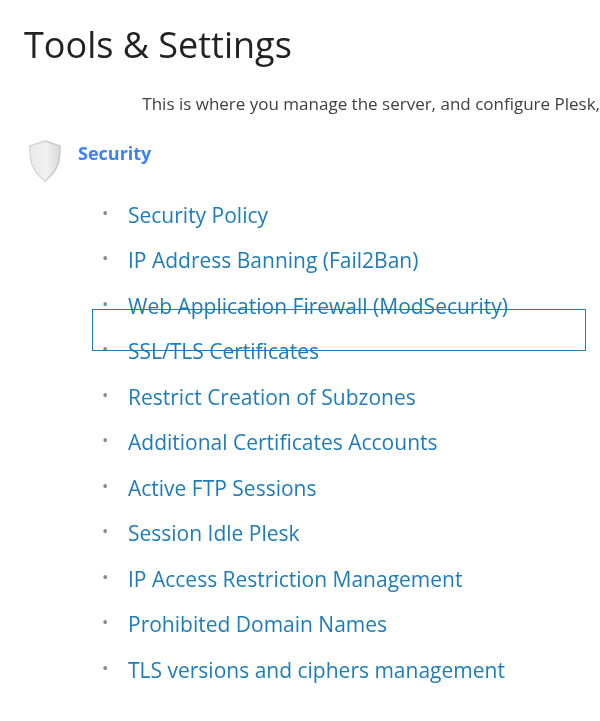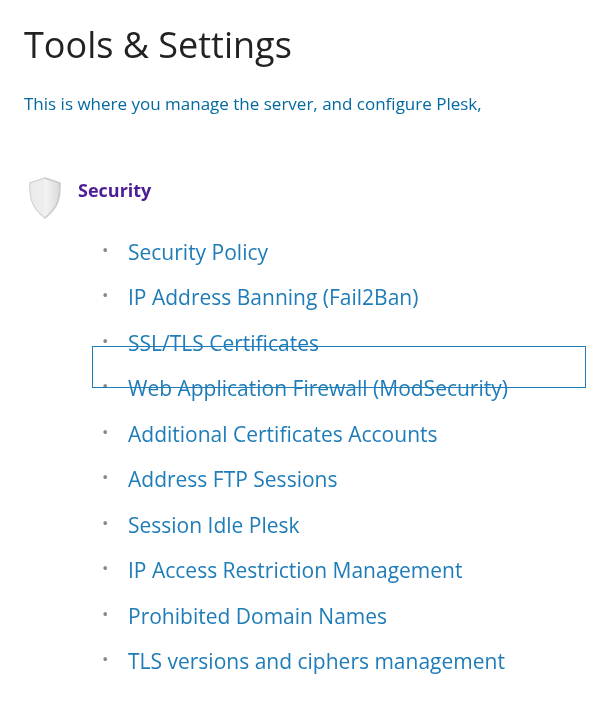--- a/index.html
+++ b/index.html
@@ -20,24 +20,25 @@
     }
     .page-title {
       font-size: 36px;
       font-weight: 400;
       color: #222222;
       letter-spacing: 0px;
       margin-bottom: 22px;
     }
     .page-description {
       font-size: 17px;
-      color: #0369a1;
-      margin-bottom: 57px;
+      color: #404040;
+      margin-bottom: 20px;
       line-height: 1.5;
       white-space: nowrap;
+      text-align: right;
     }
     .security-section {
       position: relative;
     }
     .section-header {
       display: flex;
       align-items: flex-start;
       gap: 12px;
       margin-bottom: 10px;
     }
@@ -45,21 +46,21 @@
       width: 42px;
       height: 46px;
       display: flex;
       align-items: flex-start;
       justify-content: center;
       padding-top: 2px;
     }
     .section-title {
       font-size: 18px;
       font-weight: 700;
-      color: #4c1d95;
+      color: #3b82f6;
       padding-top: 4px;
     }
     .link-list {
       list-style: none;
       padding-left: 78px;
     }
     .link-list li {
       position: relative;
       padding: 7px 0 7px 26px;
       font-size: 21px;
@@ -107,24 +108,25 @@
           <path d="M19 2 L34 7 C34 20 34 30 19 42 C4 30 4 20 4 7 Z" fill="url(#shieldg)" stroke="#c8c8c8" stroke-width="1.5"></path>
           <path d="M19 2 L19 42 C4 30 4 20 4 7 Z" fill="#ececec" opacity="0.7"></path>
         </svg>
       </span>
       <div class="section-title">Security</div>
     </div>
 
     <ul class="link-list">
       <li><a href="#">Security Policy</a></li>
       <li><a href="#">IP Address Banning (Fail2Ban)</a></li>
+      <li id="hl-item"><a href="#">Web Application Firewall (ModSecurity)</a></li>
       <li><a href="#">SSL/TLS Certificates</a></li>
-      <li id="hl-item"><a href="#">Web Application Firewall (ModSecurity)</a></li>
+      <li><a href="#">Restrict Creation of Subzones</a></li>
       <li><a href="#">Additional Certificates Accounts</a></li>
-      <li><a href="#">Address FTP Sessions</a></li>
+      <li><a href="#">Active FTP Sessions</a></li>
       <li><a href="#">Session Idle Plesk</a></li>
       <li><a href="#">IP Access Restriction Management</a></li>
       <li><a href="#">Prohibited Domain Names</a></li>
       <li><a href="#">TLS versions and ciphers management</a></li>
     </ul>
 
     <div class="highlighted-row" id="hl-box" style="top: 172.5px; height: 41.5px;"></div>
   </div>
 </div>
 

